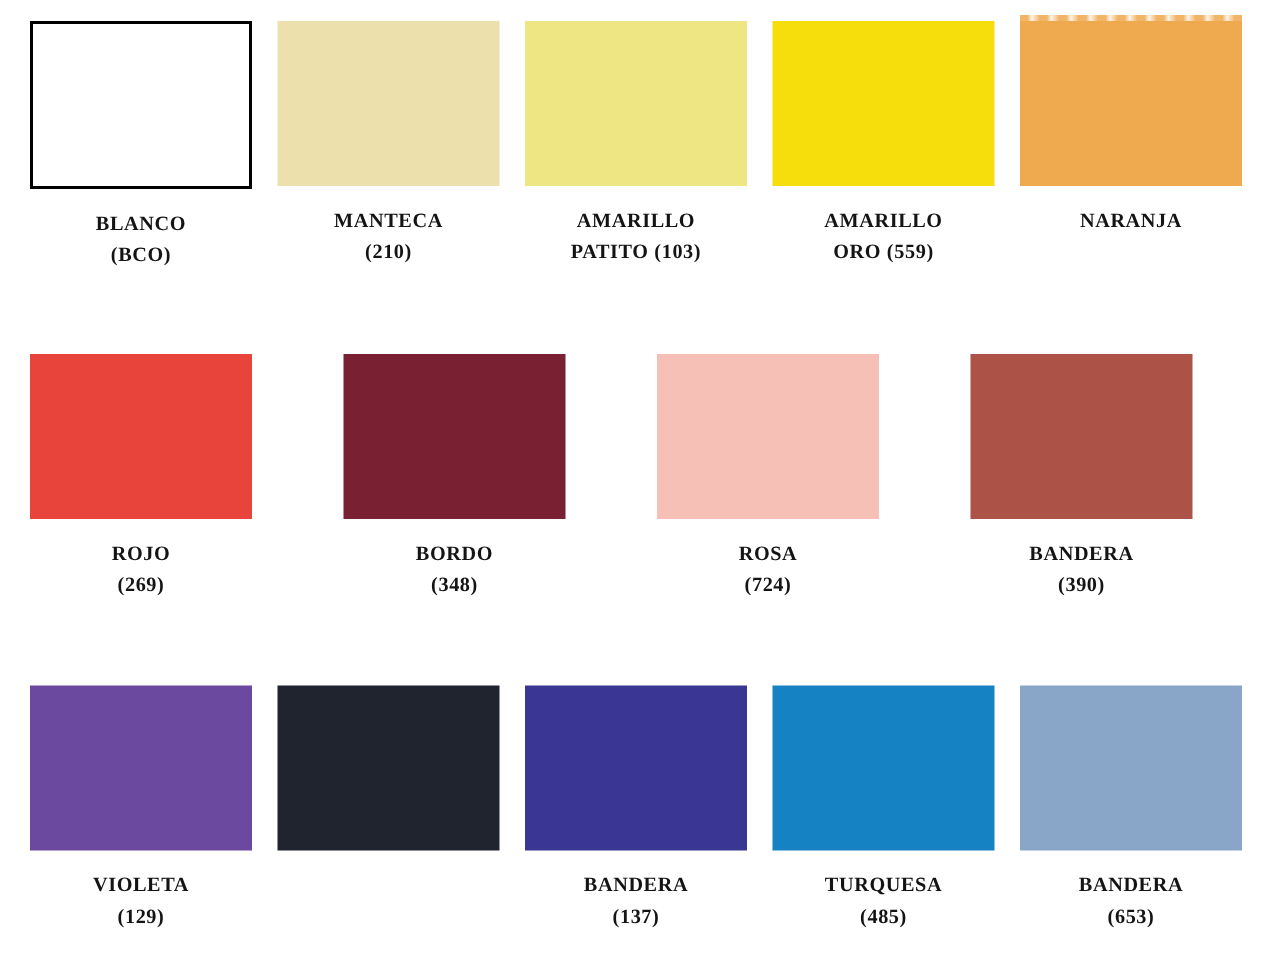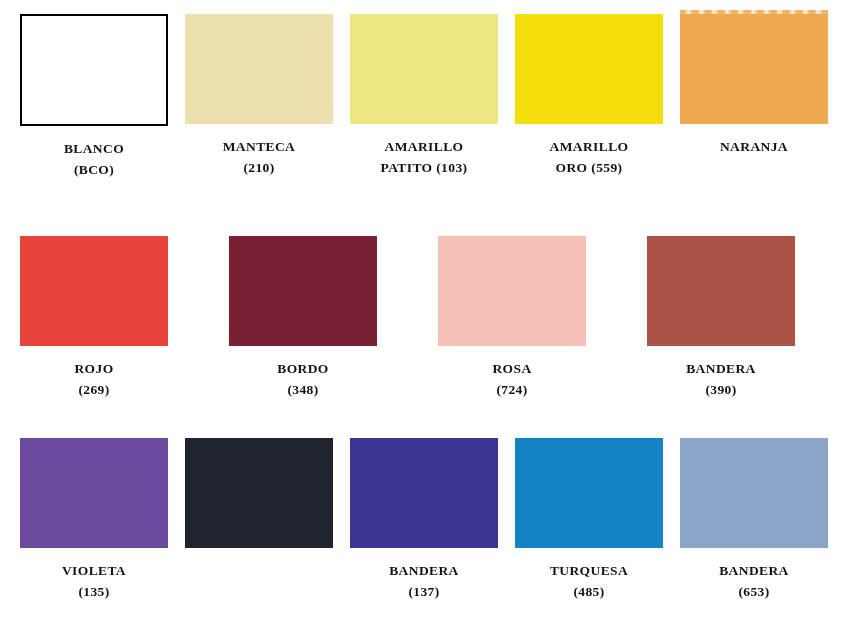--- a/index.html
+++ b/index.html
@@ -22,21 +22,21 @@
 
   .swatch-row {
     position:absolute;
     left:0;
     width:850px;
     display:flex;
   }
 
   .swatch-row.row-0 { top:14px;  }
   .swatch-row.row-1 { top:236px;gap:44px; }
-  .swatch-row.row-2 { top:438px; }
+  .swatch-row.row-2 { top:457px; }
 
   .swatch-cell {
     width:165px;
     margin-left:0;
     position:relative;
   }
   .swatch-cell:first-child { margin-left:20px; }
 
   .swatch-chip {
     width:148px;
@@ -121,21 +121,21 @@
         <div class="swatch-caption"><span>ROSA</span><span class="caption-line-2">(724)</span></div>
       </div>
       <div class="swatch-cell">
         <div class="swatch-chip" style="background: rgb(173, 82, 71);"></div>
         <div class="swatch-caption"><span>BANDERA</span><span class="caption-line-2">(390)</span></div>
       </div>
     </div>
     <div class="swatch-row row-2">
       <div class="swatch-cell">
         <div class="swatch-chip" style="background: rgb(107, 73, 158);"></div>
-        <div class="swatch-caption"><span>VIOLETA</span><span class="caption-line-2">(135)</span></div>
+        <div class="swatch-caption"><span>VIOLETA</span><span class="caption-line-2">(129)</span></div>
       </div>
       <div class="swatch-cell">
         <div class="swatch-chip" style="background: rgb(32, 36, 47);"></div>
       </div>
       <div class="swatch-cell">
         <div class="swatch-chip" style="background: rgb(57, 54, 148);"></div>
         <div class="swatch-caption"><span>BANDERA</span><span class="caption-line-2">(137)</span></div>
       </div>
       <div class="swatch-cell">
         <div class="swatch-chip" style="background: rgb(21, 130, 196);"></div>

